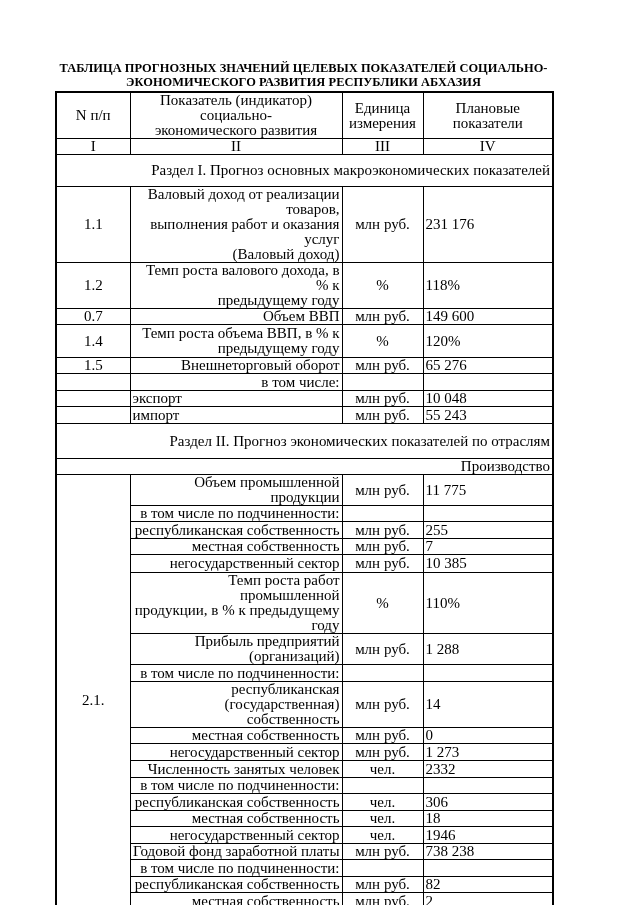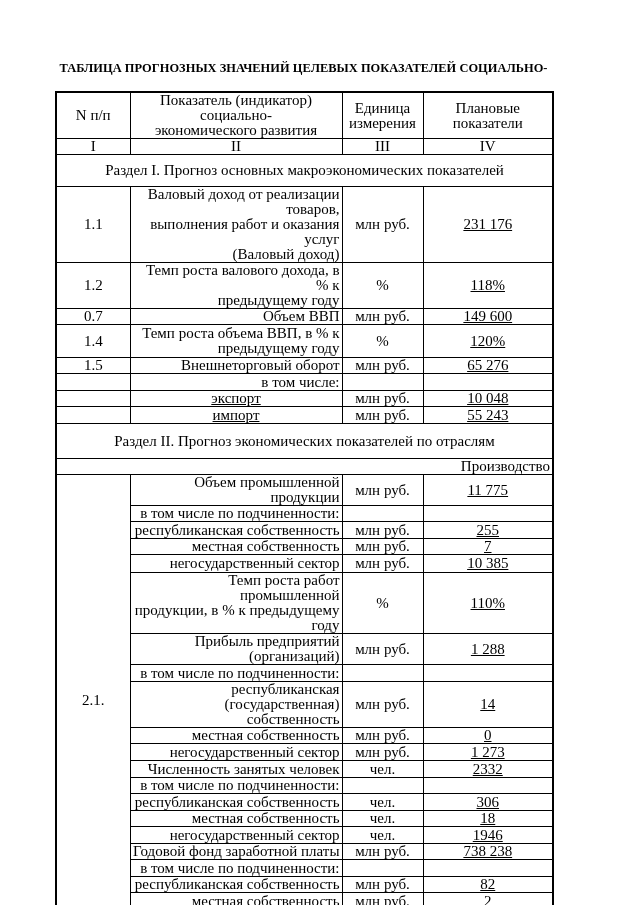--- a/index.html
+++ b/index.html
@@ -17,35 +17,36 @@
     position: absolute; left: 55px; top: 91px; width: 497px;
     border-collapse: collapse; table-layout: fixed;
     border: 2px solid #000;
     font-size: 15px; line-height: 15px;
   }
   table.doc td {
     border: 1.5px solid #000; padding: 0 2px; vertical-align: middle;
     white-space: pre-line; overflow: hidden;
   }
   td.c { text-align: center; }
-  td.r { text-align: center; padding-right: 1px; text-decoration: underline; }
+  td.r { text-align: left; padding-right: 1px; }
   td.l { text-align: right; }
   td.hdr { text-align: center; line-height: 15px; }
-  td.section { text-align: center; margin-left: 9px; }
+  td.section { text-align: right; margin-left: 9px; }
   td.sub { text-align: right; }
   col.c1 { width: 74px; }
   col.c2 { width: 212px; }
   col.c3 { width: 81px; }
   col.c4 { width: 130px; }
 </style>
 </head>
 <body>
 
 <div class="title">
   <div>ТАБЛИЦА ПРОГНОЗНЫХ ЗНАЧЕНИЙ ЦЕЛЕВЫХ ПОКАЗАТЕЛЕЙ СОЦИАЛЬНО-</div>
+  <div>ЭКОНОМИЧЕСКОГО РАЗВИТИЯ РЕСПУБЛИКИ АБХАЗИЯ</div>
 </div>
 
 <table class="doc">
   <colgroup>
       <col class="c1">
       <col class="c2">
       <col class="c3">
       <col class="c4">
     </colgroup>
   <tbody>

